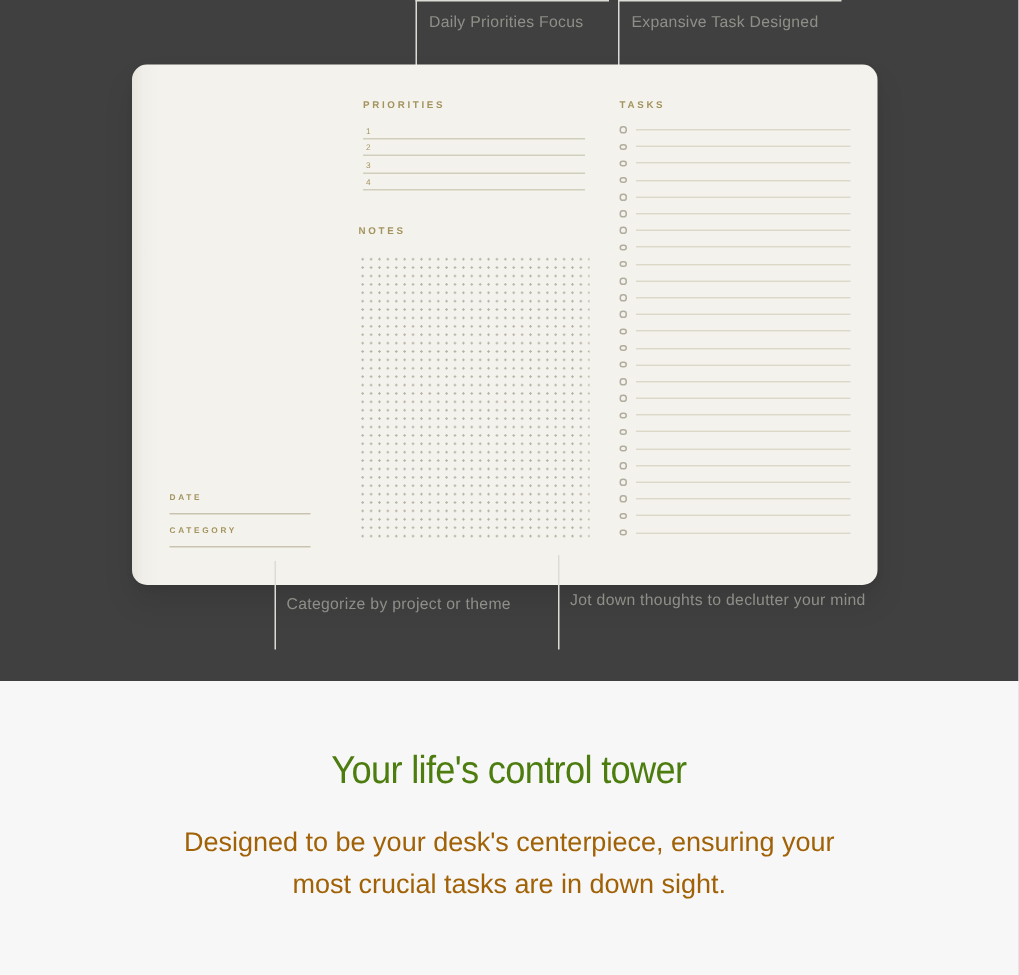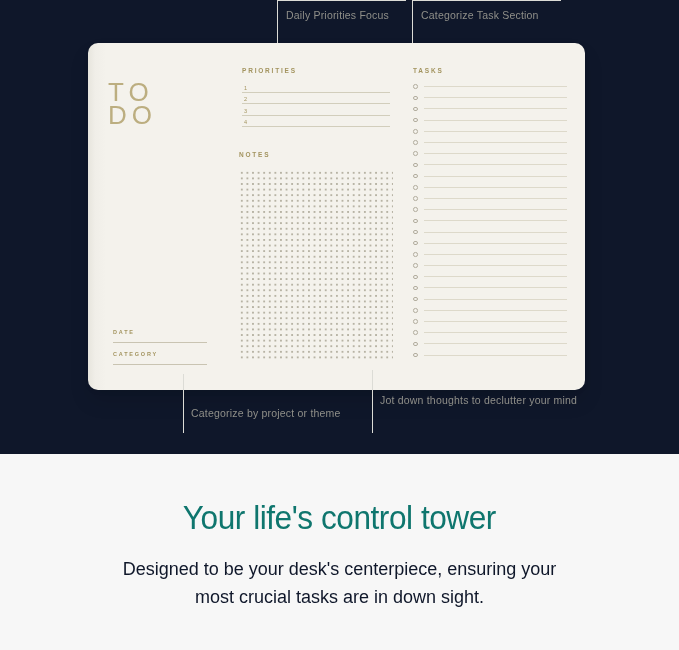--- a/index.html
+++ b/index.html
@@ -2,21 +2,21 @@
 <html><head>
 <meta charset="utf-8">
 <style>
   html,body{margin:0;padding:0;}
   body{font-family:"Liberation Sans", sans-serif; background:#ffffff;}
   .canvas{
     position:relative; width:679px; height:650px; overflow:hidden;
     background:#ffffff; box-shadow: inset 0 0 0 1px #ededed;
   }
   
-  .stage{position:absolute; left:0; top:0; width:679px; height:454px; background:#0f172a;}
+  .stage{position:absolute; left:0; top:0; width:679px; height:454px; background:#404040;}
 
   
   .pad{
     position:absolute; left:88px; top:43px; width:497px; height:347px;
     background:linear-gradient(90deg,#e7e5dd 0px,#f0eee8 7px,#f4f2ec 18px,#f4f2ec 100%);
     border-radius:10px;
     box-shadow:0 12px 20px rgba(0,0,0,0.10), 0 2px 5px rgba(0,0,0,0.05);
   }
   .pad-title{
     position:absolute; left:20px; top:38px;
@@ -63,59 +63,55 @@
   }
   .v-line{position:absolute; width:1px; background:#dcdcd6;}
   .h-line{position:absolute; height:1px; background:#dcdcd6;}
   .line-top-1{left:277px; top:0; height:57px;}
   .rule-top-1{left:277px; top:0; width:129px;}
   .text-top-1{left:286px; top:9px;}
   .line-top-2{left:412px; top:0; height:57px;}
   .rule-top-2{left:412px; top:0; width:149px;}
   .text-top-2{left:421px; top:9px;}
   .line-bottom-1{left:183px; top:374px; height:59px;}
-  .text-bottom-1{left:191px; top:407px;text-align:right;}
+  .text-bottom-1{left:191px; top:397px;text-align:right;}
   .line-bottom-2{left:372px; top:370px; height:63px;}
   .text-bottom-2{left:380px; top:394px;}
 
   
   .footer{
     position:absolute; left:0; top:454px; width:679px; height:196px;
     background:#f7f7f7; text-align:center;
   }
   .footer-heading{
     margin:0; padding-top:44px;
-    font-size:34px; font-weight:400; letter-spacing:-0.5px; color:#0f766e;
+    font-size:26px; font-weight:400; letter-spacing:-0.5px; color:#4d7c0f;
   }
   .footer-heading span{display:inline-block; transform:scaleX(0.93);}
   .footer-desc{
-    margin:18px 0 0 0; font-size:18px; line-height:28px; color:#0f172a;
+    margin:18px 0 0 0; font-size:18px; line-height:28px; color:#a16207;
   }
 </style>
 </head>
 <body>
 
 <div class="canvas">
 
   <div class="stage">
 
     <div class="v-line line-top-1"></div>
     <div class="h-line rule-top-1"></div>
     <div class="callout-text text-top-1">Daily Priorities Focus</div>
 
     <div class="v-line line-top-2"></div>
     <div class="h-line rule-top-2"></div>
-    <div class="callout-text text-top-2">Categorize Task Section</div>
+    <div class="callout-text text-top-2">Expansive Task Designed</div>
 
     <div class="pad">
 
-      <div class="pad-title">
-        <div>TO</div>
-        <div>DO</div>
-      </div>
 
       <div class="gold-label lbl-priorities">PRIORITIES</div>
       <div class="priority-rows">
           <div class="priority-row">
             <span class="priority-num">1</span>
           </div>
           <div class="priority-row">
             <span class="priority-num">2</span>
           </div>
           <div class="priority-row">

